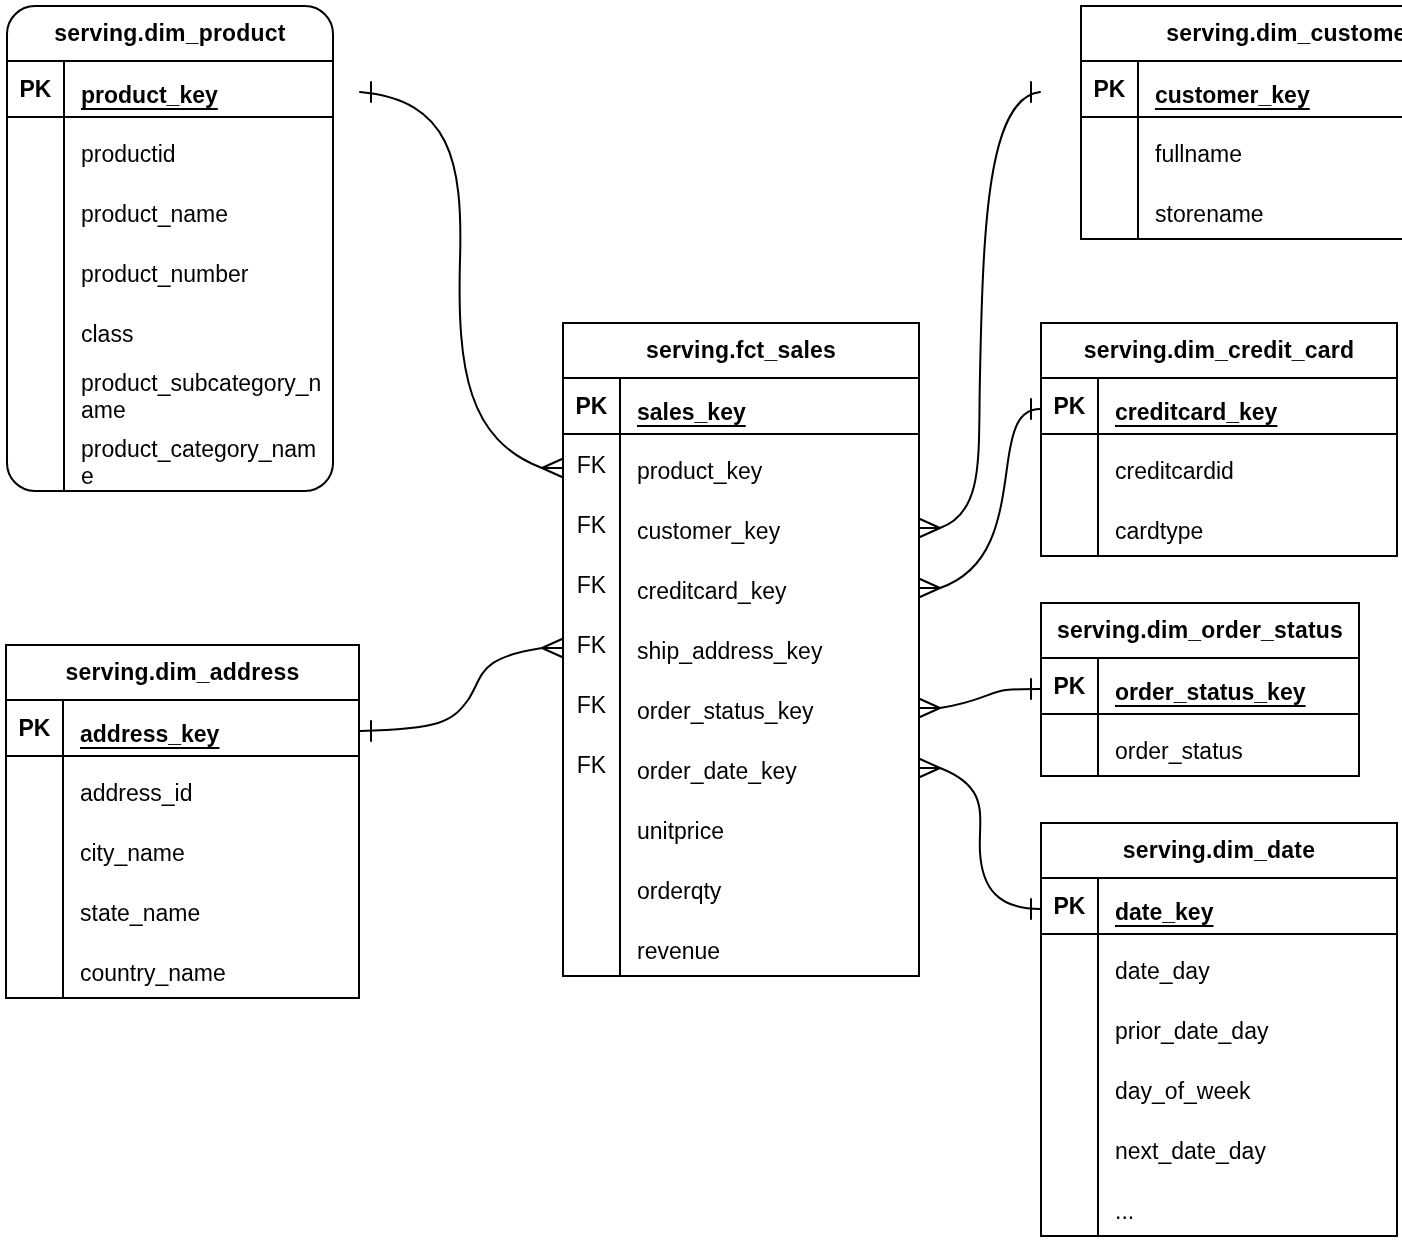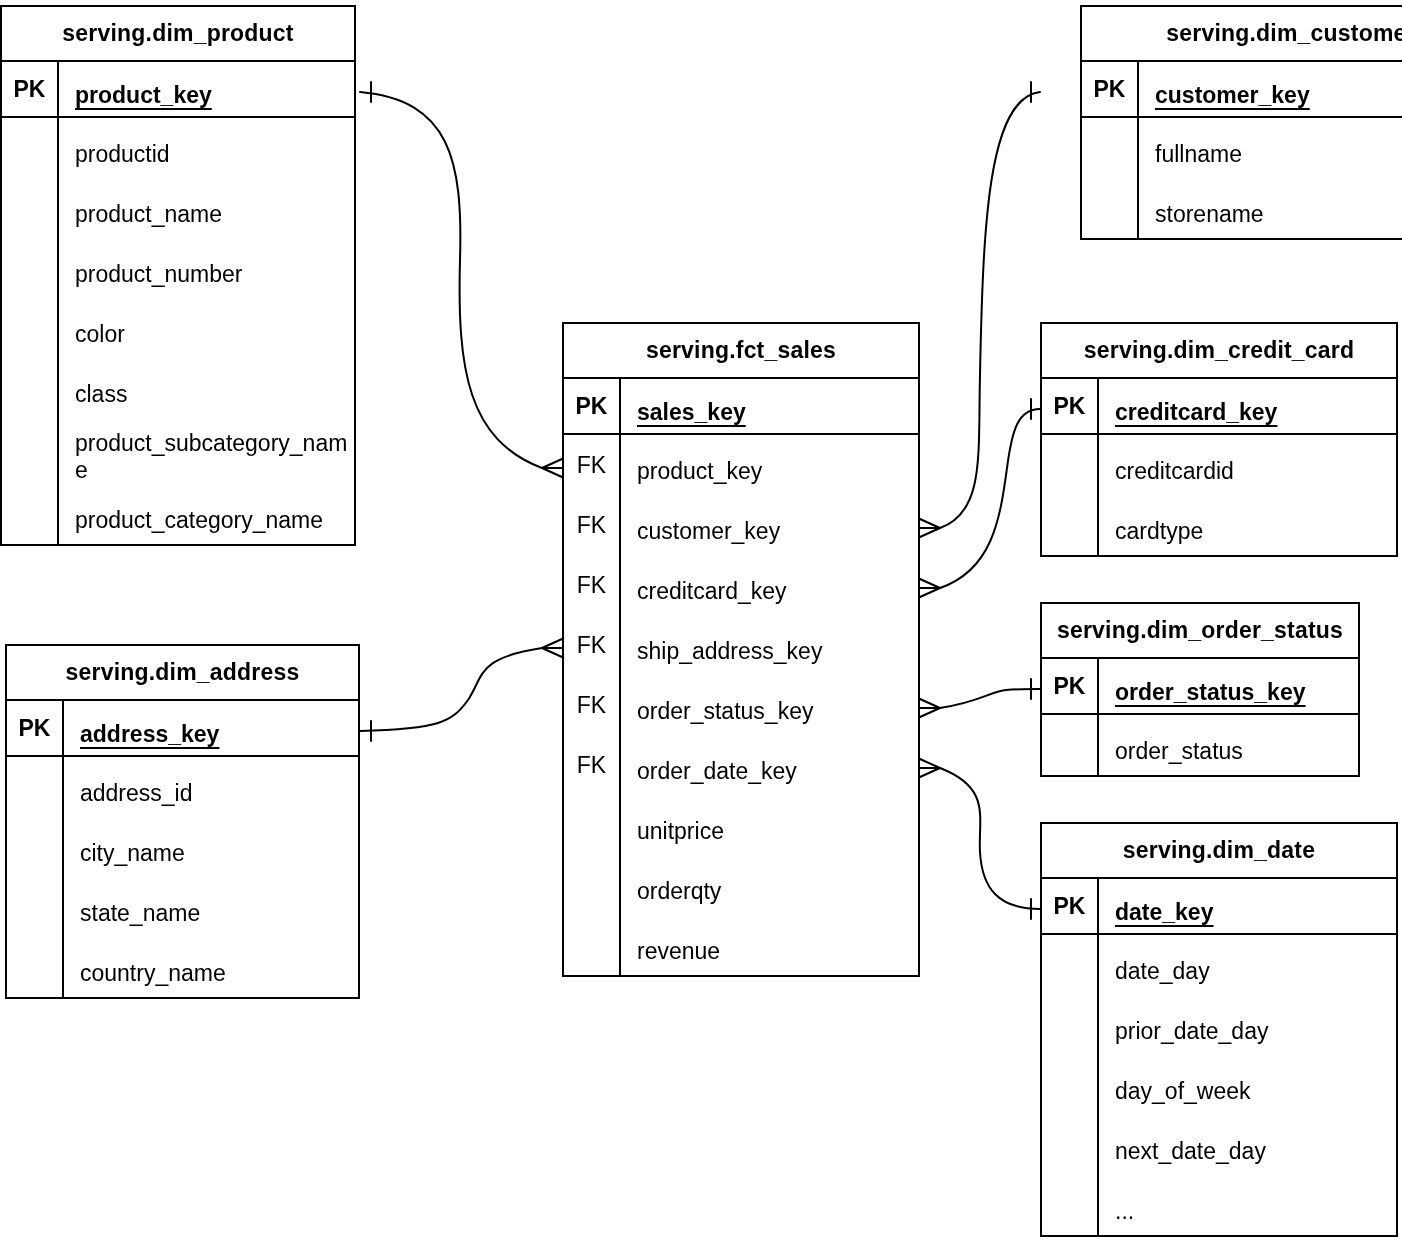--- a/index.html
+++ b/index.html
@@ -99,42 +99,38 @@
       <path d="M 940 708 L 920 699 M 940 708 L 920 708 M 940 708 L 920 717"></path>
       <path d="M 1031 679 L 1031 699"></path>
     </g>
     <g>
       <path d="M 940 768 C 992 788, 978 818, 980 852 C 982 888, 998 909, 1040 909"></path>
       <path d="M 940 768 L 920 759 M 940 768 L 920 768 M 940 768 L 920 777"></path>
       <path d="M 1031 899 L 1031 919"></path>
     </g>
   </svg>
 
-  <div class="db-table" style="left:0; top:5px; width:356px;">
+  <div class="db-table" style="left:6px; top:5px; width:328px;border-radius:29px;">
     <div class="t-title">serving.dim_product</div>
     <div class="t-grid">
         <div class="t-row pk-row">
           <div class="t-cell t-key">PK</div>
           <div class="t-cell t-name">product_key</div>
         </div>
         <div class="t-row">
           <div class="t-cell t-key"></div>
           <div class="t-cell t-name">productid</div>
         </div>
         <div class="t-row">
           <div class="t-cell t-key"></div>
           <div class="t-cell t-name">product_name</div>
         </div>
         <div class="t-row">
           <div class="t-cell t-key"></div>
           <div class="t-cell t-name">product_number</div>
-        </div>
-        <div class="t-row">
-          <div class="t-cell t-key"></div>
-          <div class="t-cell t-name">color</div>
         </div>
         <div class="t-row">
           <div class="t-cell t-key"></div>
           <div class="t-cell t-name">class</div>
         </div>
         <div class="t-row">
           <div class="t-cell t-key"></div>
           <div class="t-cell t-name">product_subcategory_name</div>
         </div>
         <div class="t-row">

